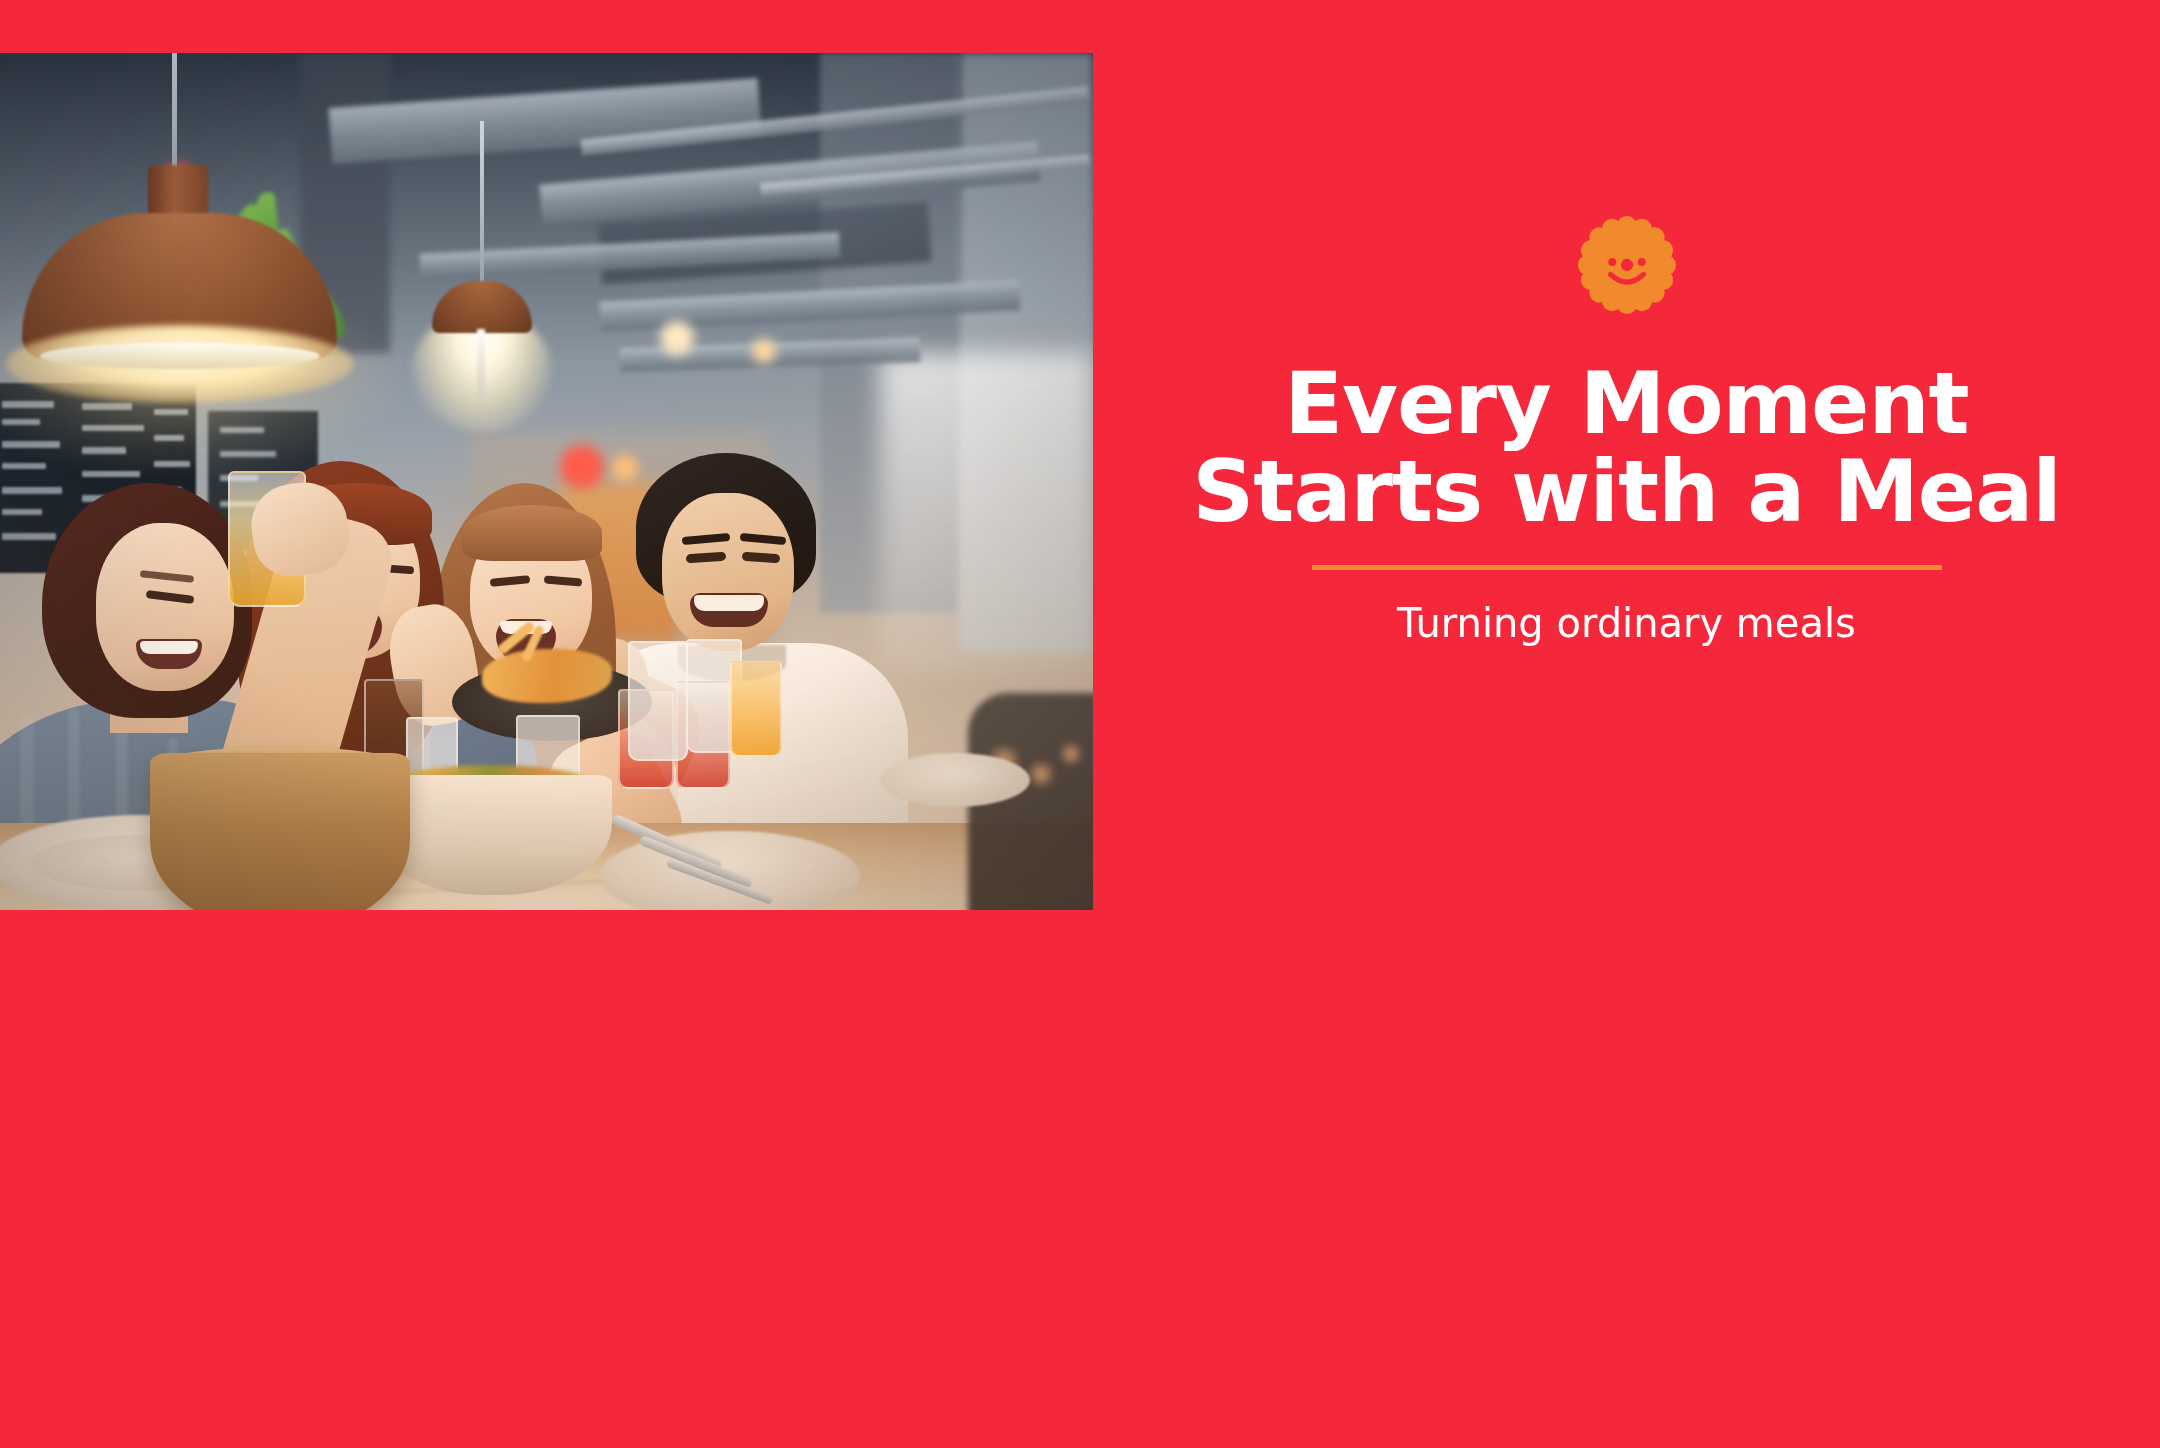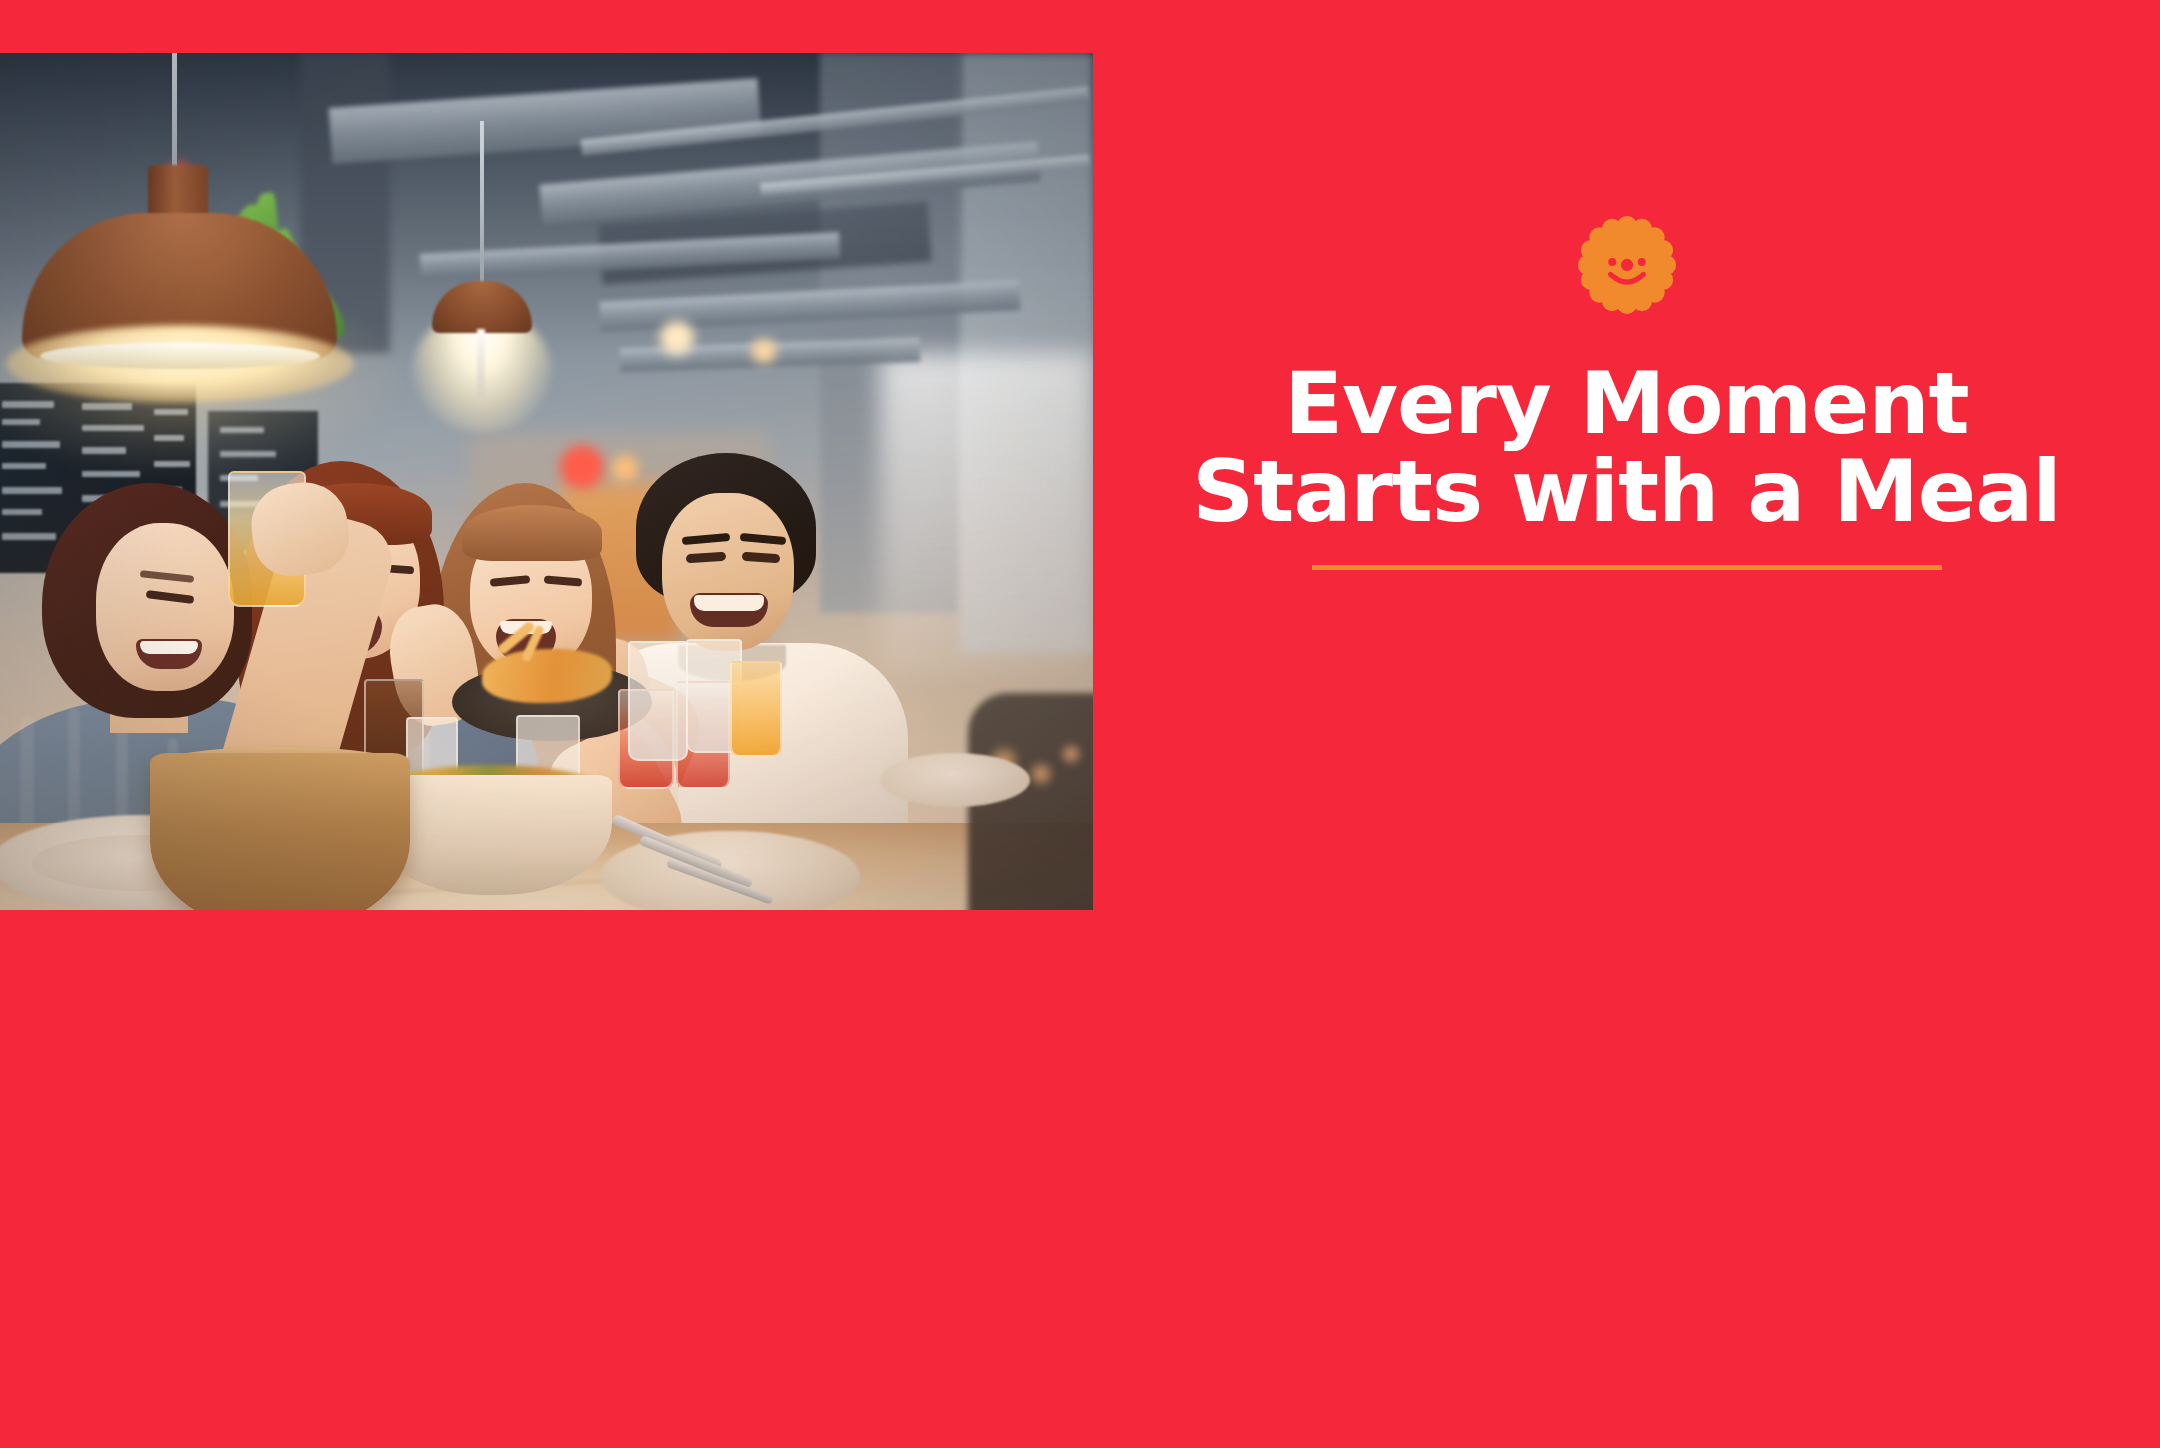--- a/index.html
+++ b/index.html
@@ -824,16 +824,17 @@
     </svg>
 
     <h1 id="headline">
       <span class="line">Every Moment</span>
       <span class="line">Starts with a Meal</span>
     </h1>
 
     <div id="divider"></div>
 
     <p id="subhead">
+      <span class="line">Turning ordinary meals</span>
     </p>
 
   </div>
 </div>
 
 </body></html>

